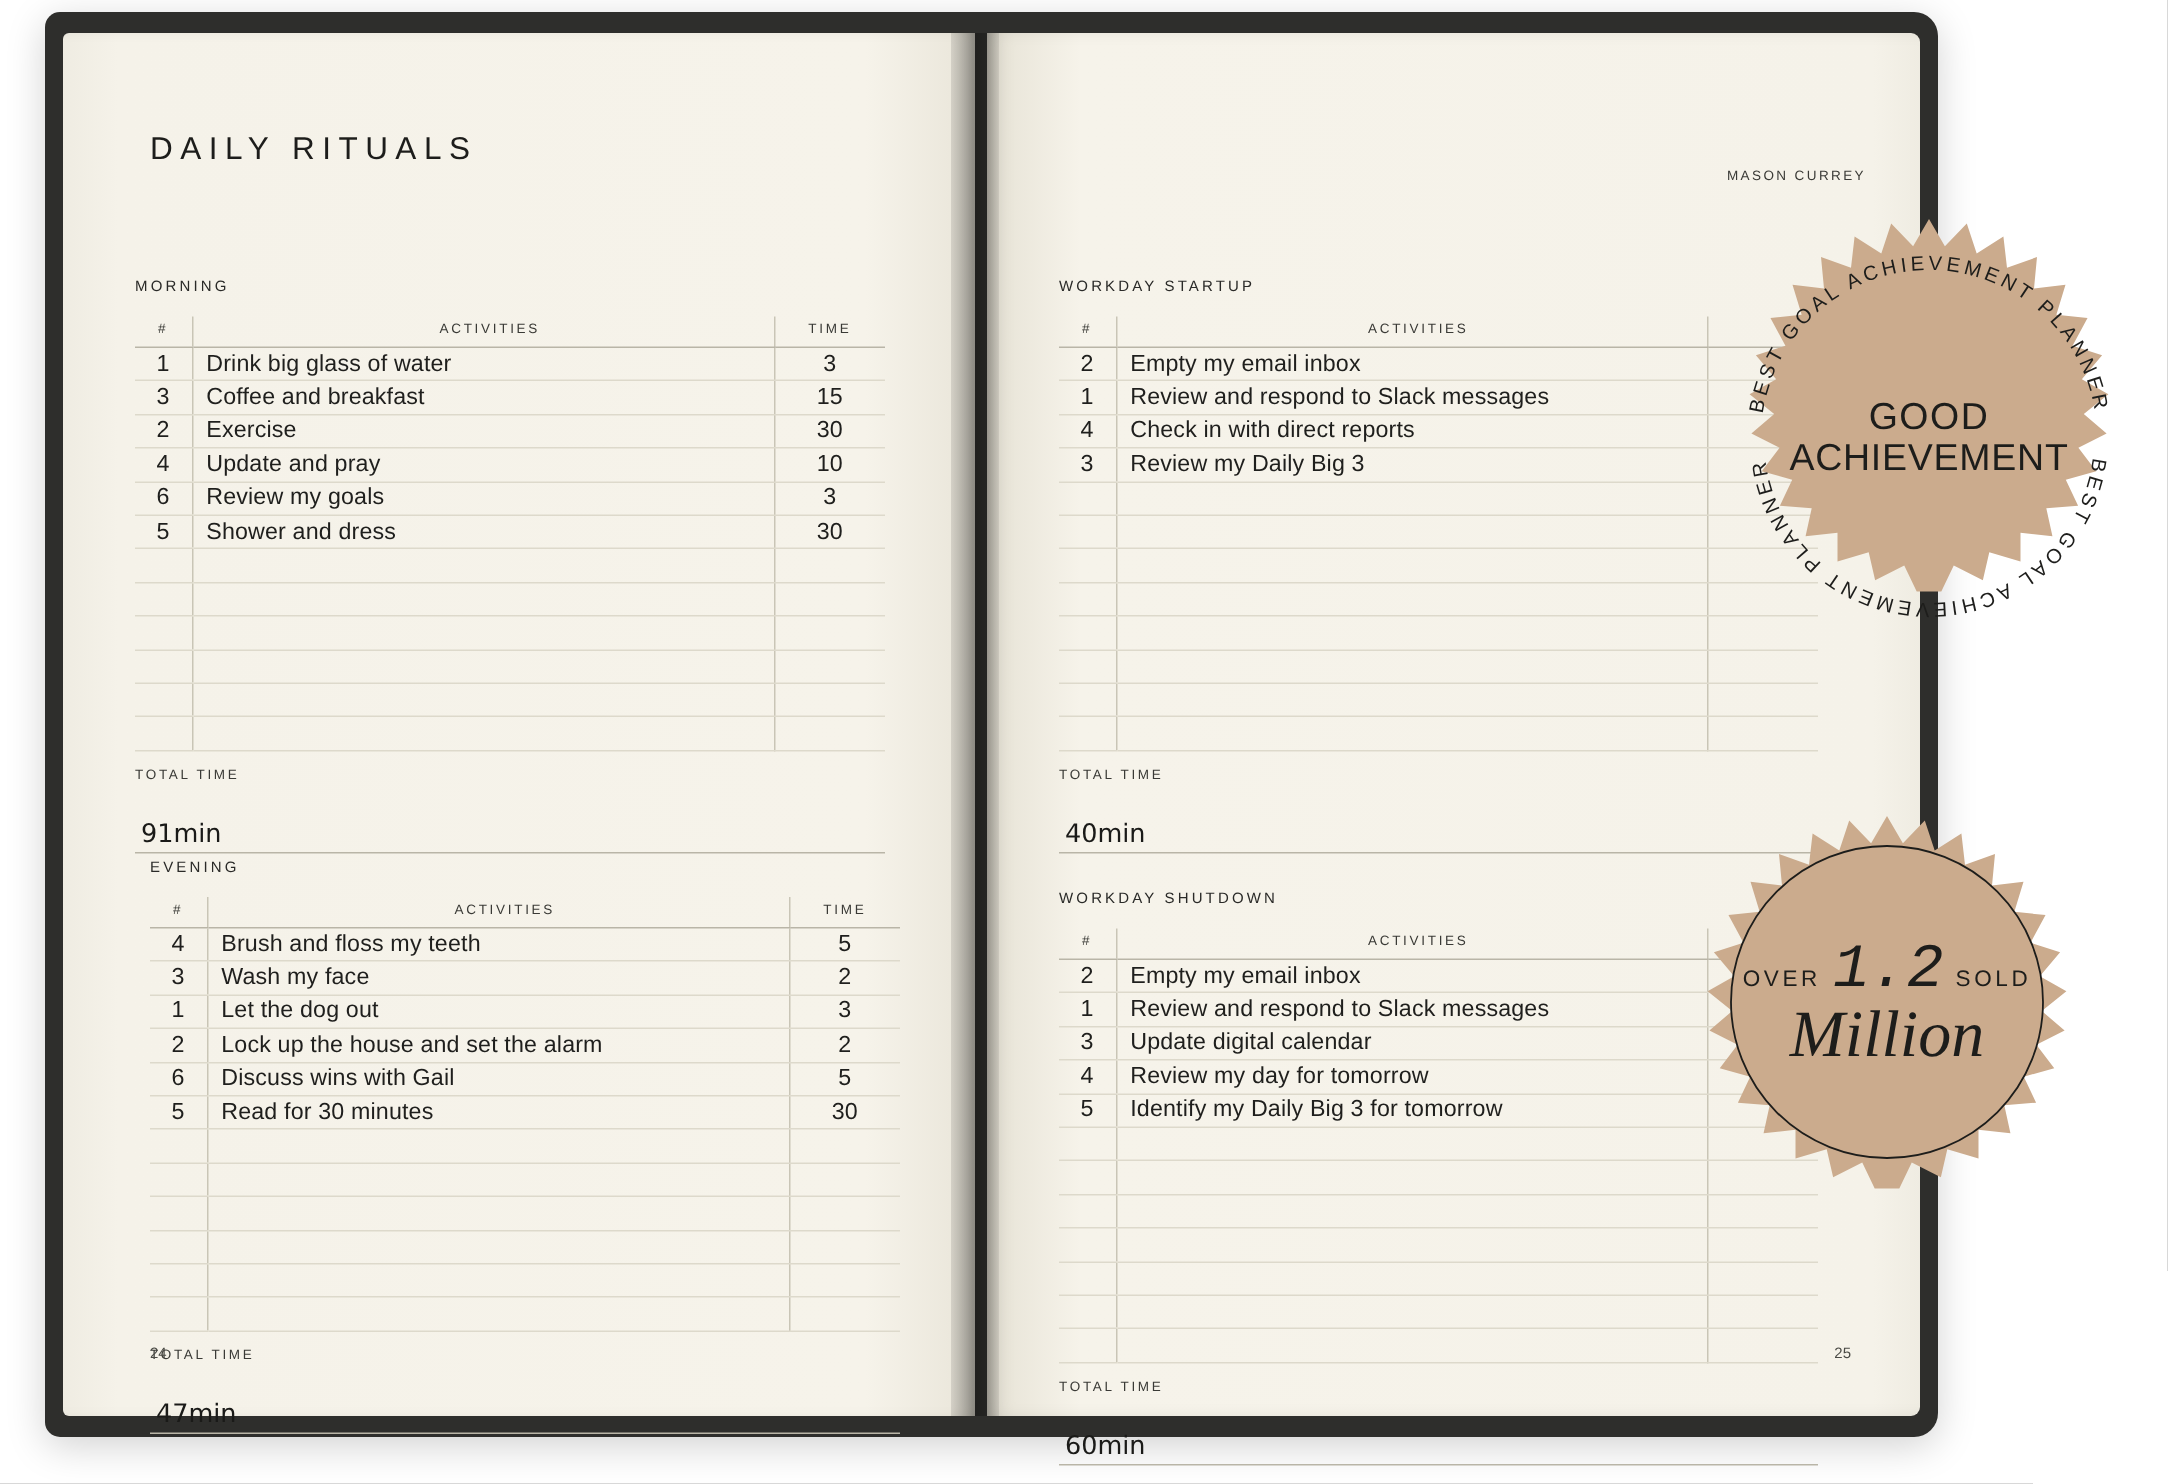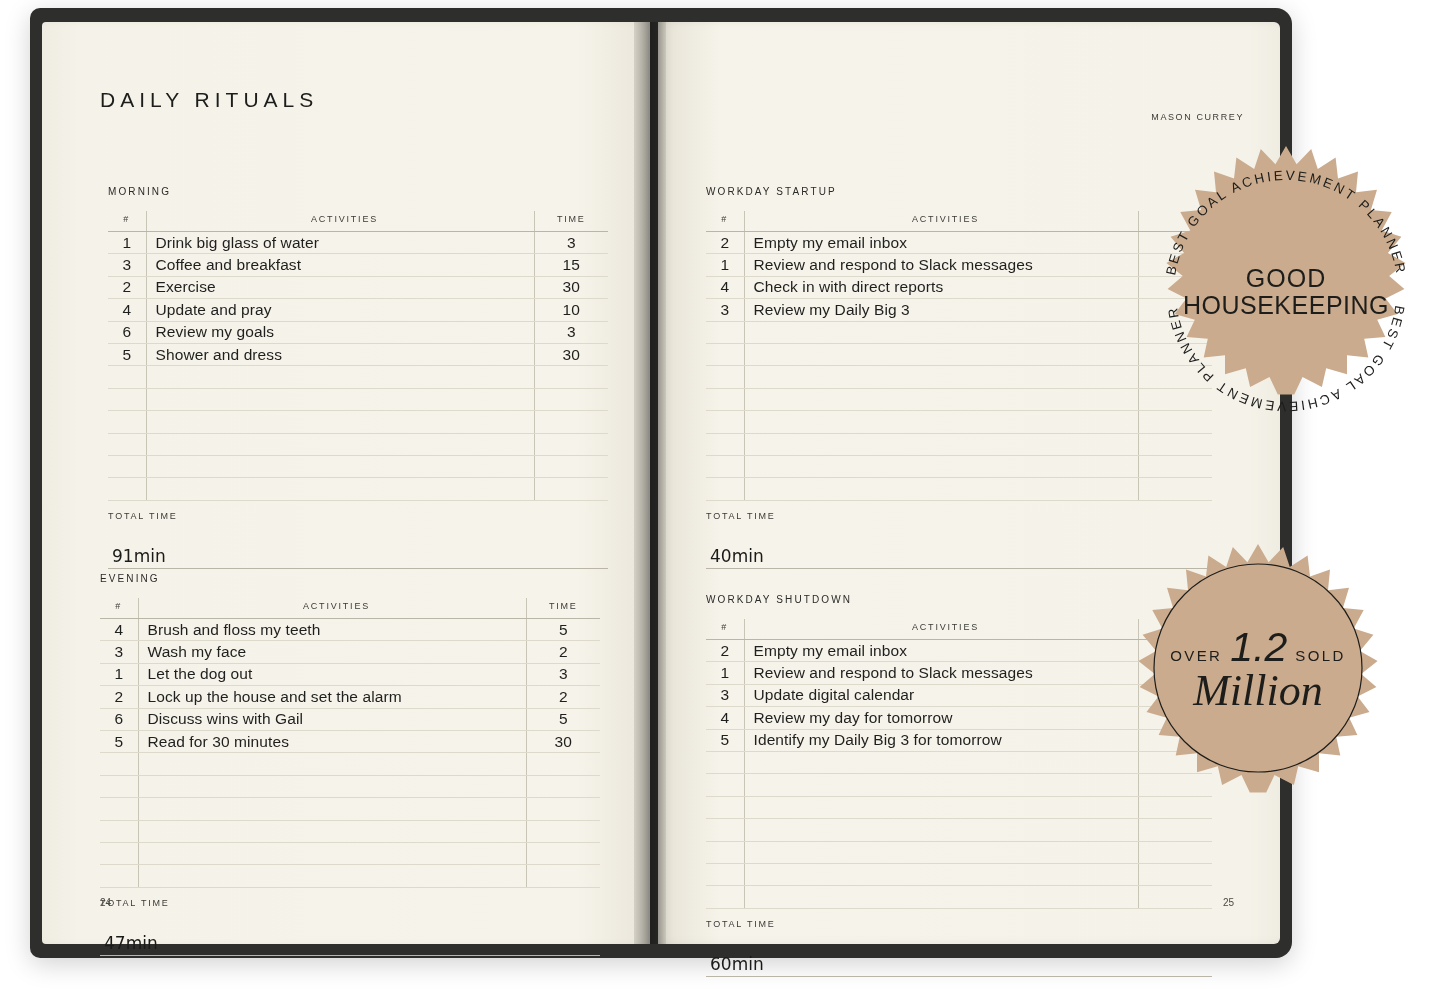--- a/index.html
+++ b/index.html
@@ -179,21 +179,21 @@
   #seal-gh .gh-line2 {
     font-size: 25px; letter-spacing: 0.5px; font-weight: 400; line-height: 1.08;
   }
   .arc-text { font-size: 13.5px; letter-spacing: 2.6px; fill: #1d1d1b; font-family: "Liberation Sans", sans-serif; }
 
   #seal-million { left: 1108px; top: 540px; width: 300px; height: 300px; }
   #seal-million .m-over {
     font-size: 15px; letter-spacing: 2.4px;
   }
   #seal-million .m-big {
-    font-family: Liberation Sans, sans-serif;
+    font-family: Liberation Mono, monospace;
     font-style: italic;
     font-size: 41px;
   }
   #seal-million .m-row {
     display: flex; align-items: baseline; gap: 8px; justify-content: center;
   }
   #seal-million .m-word {
     font-family: "Liberation Serif", serif;
     font-style: italic;
     font-size: 44px;
@@ -205,21 +205,21 @@
 <body>
 
 <div id="stage">
 
   <div class="book">
 
     <div class="page page-left">
 
       <div class="page-title">DAILY RITUALS</div>
 
-      <div class="section" style="left:66px; top:164px; width:500px;">
+      <div class="section" style="left:48px; top:164px; width:500px;">
         <div class="section-label">MORNING</div>
         <table class="ritual">
           <thead>
             <tr>
               <th class="col-num">#</th>
               <th class="col-act">ACTIVITIES</th>
               <th class="col-time">TIME</th>
             </tr>
           </thead>
           <tbody>
@@ -551,21 +551,21 @@
       <polygon points="150,4 160.6,22.2 175.2,7.0 181.8,27.0 199.6,15.6 202.0,36.5 222.0,29.4 220.0,50.3 241.0,47.8 234.9,67.9 255.7,70.0 245.7,88.5 265.4,94.8 251.9,110.9 269.6,120.9 253.2,134.0 268.4,147.0 249.6,156.5 261.5,172.1 241.2,177.8 249.4,195.1 228.2,196.8 232.3,215.5 211.0,213.2 211.0,232.3 190.2,226.2 185.9,244.9 166.5,235.0 158.2,252.4 141.8,252.4 133.5,235.0 114.1,244.9 109.8,226.2 89.0,232.3 89.0,213.2 67.7,215.5 71.8,196.8 50.6,195.1 58.8,177.8 38.5,172.1 50.4,156.5 31.6,147.0 46.8,134.0 30.4,120.9 48.1,110.9 34.6,94.8 54.3,88.5 44.3,70.0 65.1,67.9 59.0,47.8 80.0,50.3 78.0,29.4 98.0,36.5 100.4,15.6 118.2,27.0 124.8,7.0 139.4,22.2" fill="#cbab8d"></polygon>
       <text class="arc-text" text-anchor="middle">
         <textPath href="#arcTop" startOffset="50%">BEST GOAL ACHIEVEMENT PLANNER</textPath>
       </text>
       <text class="arc-text" text-anchor="middle">
         <textPath href="#arcBottom" startOffset="50%">BEST GOAL ACHIEVEMENT PLANNER</textPath>
       </text>
     </svg>
     <div class="seal-inner">
       <div class="gh-line1">GOOD</div>
-      <div class="gh-line2">HOUSEKEEPING</div>
+      <div class="gh-line2">ACHIEVEMENT</div>
     </div>
   </div>
 
   <div class="seal" id="seal-million">
     <svg width="300" height="300" viewBox="0 0 300 300" aria-hidden="true">
       <polygon points="150,4 160.6,22.2 175.2,7.0 181.8,27.0 199.6,15.6 202.0,36.5 222.0,29.4 220.0,50.3 241.0,47.8 234.9,67.9 255.7,70.0 245.7,88.5 265.4,94.8 251.9,110.9 269.6,120.9 253.2,134.0 268.4,147.0 249.6,156.5 261.5,172.1 241.2,177.8 249.4,195.1 228.2,196.8 232.3,215.5 211.0,213.2 211.0,232.3 190.2,226.2 185.9,244.9 166.5,235.0 158.2,252.4 141.8,252.4 133.5,235.0 114.1,244.9 109.8,226.2 89.0,232.3 89.0,213.2 67.7,215.5 71.8,196.8 50.6,195.1 58.8,177.8 38.5,172.1 50.4,156.5 31.6,147.0 46.8,134.0 30.4,120.9 48.1,110.9 34.6,94.8 54.3,88.5 44.3,70.0 65.1,67.9 59.0,47.8 80.0,50.3 78.0,29.4 98.0,36.5 100.4,15.6 118.2,27.0 124.8,7.0 139.4,22.2" fill="#cbab8d"></polygon>
       <circle cx="150" cy="128" r="104" fill="none" stroke="#1d1d1b" stroke-width="1.2"></circle>
     </svg>
     <div class="seal-inner" style="padding-bottom:44px;">
       <div class="m-row">

